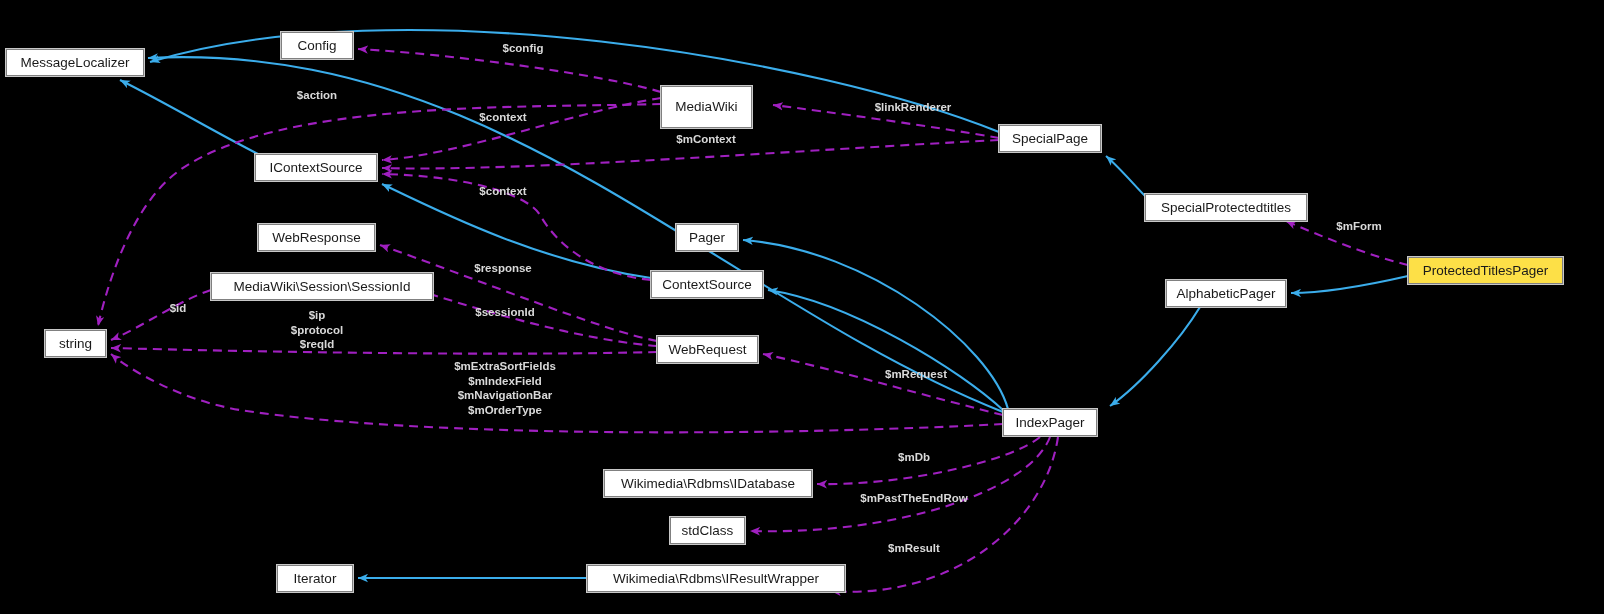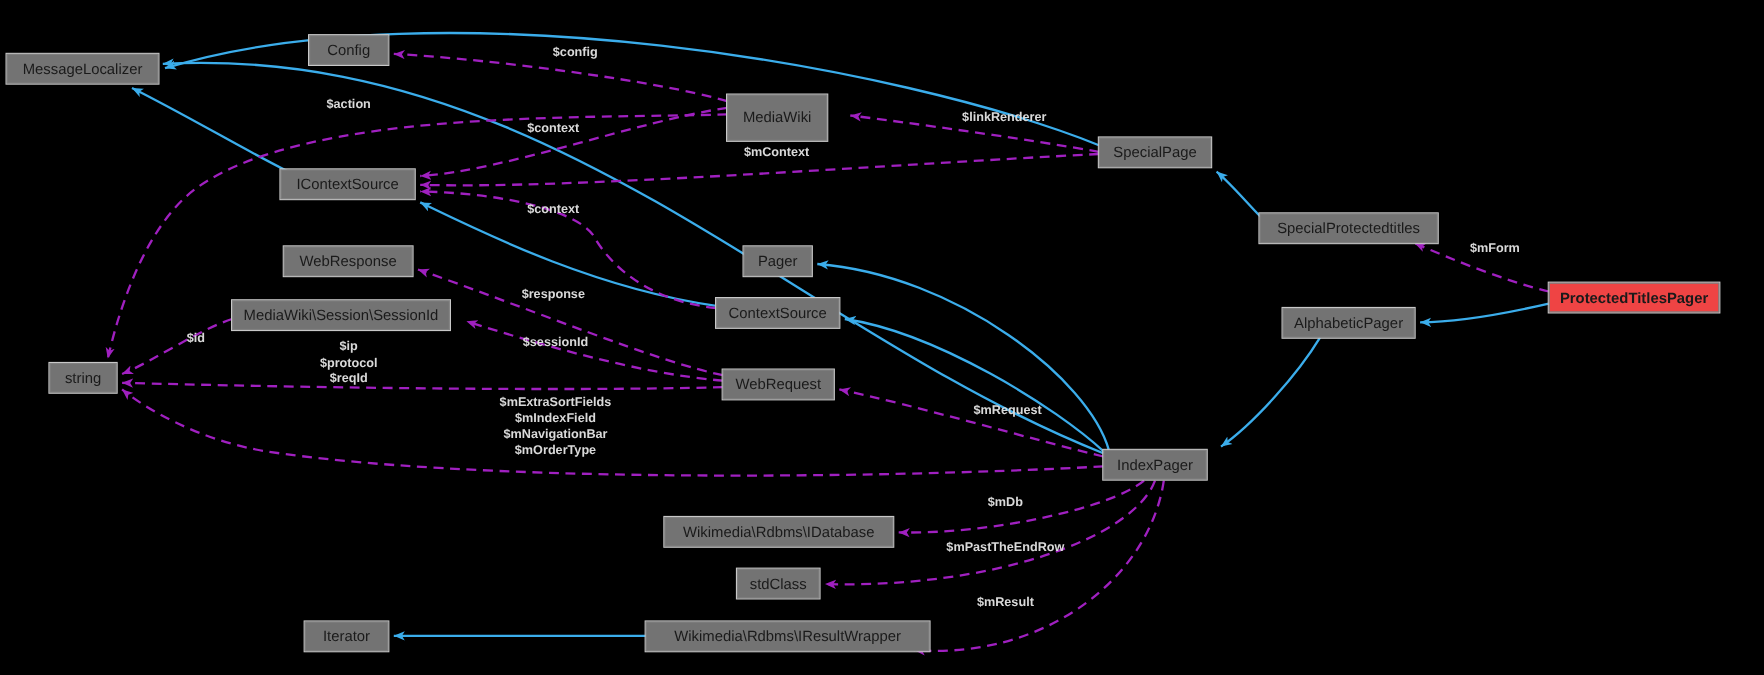--- a/index.html
+++ b/index.html
@@ -8,34 +8,34 @@
     position:relative;
     width:1604px;height:614px;
     background:#000000;
     overflow:hidden;
     font-family:"Liberation Sans", sans-serif;
   }
   svg.edges{position:absolute;left:0;top:0;width:1604px;height:614px;}
   .node{
     position:absolute;
     box-sizing:border-box;
-    background:#737373;
+    background:#ffffff;
     border:1px solid #808080;
     outline:1px solid #c8c8c8;
     color:#1a1a1a;
     font-size:13.5px;
     line-height:1;
     display:flex;
     align-items:center;
     justify-content:center;
     white-space:nowrap;
     padding:0 7px;
     z-index:5;
   }
-  .node.highlight{background:#ef4444;font-weight:bold;}
+  .node.highlight{background:#fde047;}
   .edge-label{
     position:absolute;
     color:#d9d9d9;
     font-size:11.5px;
     font-weight:bold;
     white-space:pre;
     text-align:center;
     line-height:14.5px;
     z-index:4;
     transform:translate(-50%,-50%);
@@ -93,21 +93,21 @@
       <div class="node" style="left: 6px; top: 49px; width: 138px; height: 27px;">MessageLocalizer</div>
       <div class="node" style="left: 281px; top: 32px; width: 72px; height: 27px;">Config</div>
       <div class="node" style="left: 661px; top: 86px; width: 91px; height: 42px;">MediaWiki</div>
       <div class="node" style="left: 999px; top: 125px; width: 102px; height: 27px;">SpecialPage</div>
       <div class="node" style="left: 255px; top: 154px; width: 122px; height: 27px;">IContextSource</div>
       <div class="node" style="left: 1145px; top: 194px; width: 162px; height: 27px;">SpecialProtectedtitles</div>
       <div class="node" style="left: 258px; top: 224px; width: 117px; height: 27px;">WebResponse</div>
       <div class="node" style="left: 676px; top: 224px; width: 62px; height: 27px;">Pager</div>
       <div class="node highlight" style="left: 1408px; top: 257px; width: 155px; height: 27px;">ProtectedTitlesPager</div>
       <div class="node" style="left: 651px; top: 271px; width: 112px; height: 27px;">ContextSource</div>
-      <div class="node" style="left: 211px; top: 273px; width: 198px; height: 27px;">MediaWiki\Session\SessionId</div>
+      <div class="node" style="left: 211px; top: 273px; width: 222px; height: 27px;">MediaWiki\Session\SessionId</div>
       <div class="node" style="left: 1166px; top: 280px; width: 120px; height: 27px;">AlphabeticPager</div>
       <div class="node" style="left: 45px; top: 330px; width: 61px; height: 27px;">string</div>
       <div class="node" style="left: 657px; top: 336px; width: 101px; height: 27px;">WebRequest</div>
       <div class="node" style="left: 1003px; top: 409px; width: 94px; height: 27px;">IndexPager</div>
       <div class="node" style="left: 604px; top: 470px; width: 208px; height: 27px;">Wikimedia\Rdbms\IDatabase</div>
       <div class="node" style="left: 670px; top: 517px; width: 75px; height: 27px;">stdClass</div>
       <div class="node" style="left: 277px; top: 565px; width: 76px; height: 27px;">Iterator</div>
       <div class="node" style="left: 587px; top: 565px; width: 258px; height: 27px;">Wikimedia\Rdbms\IResultWrapper</div>
     </div>
   <div id="labels-layer">

